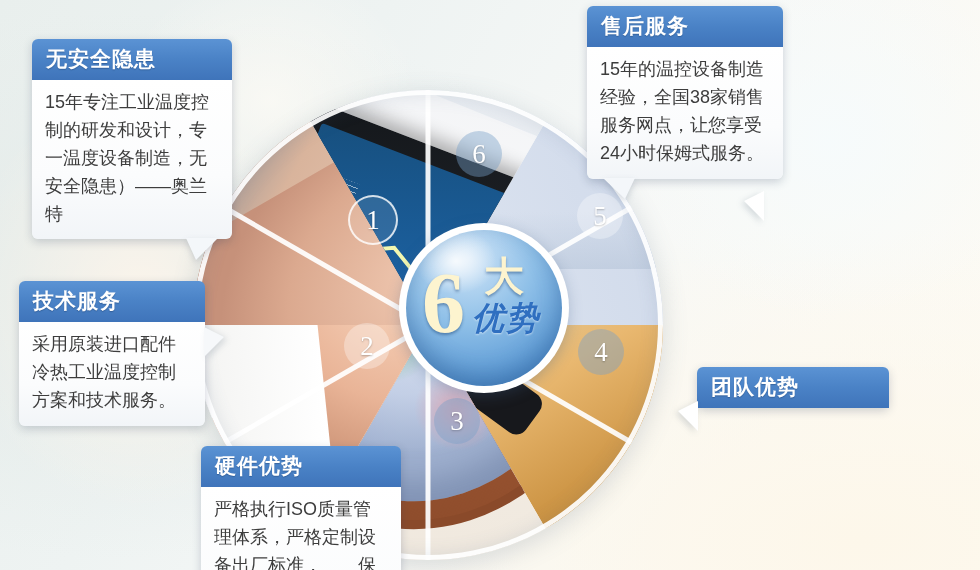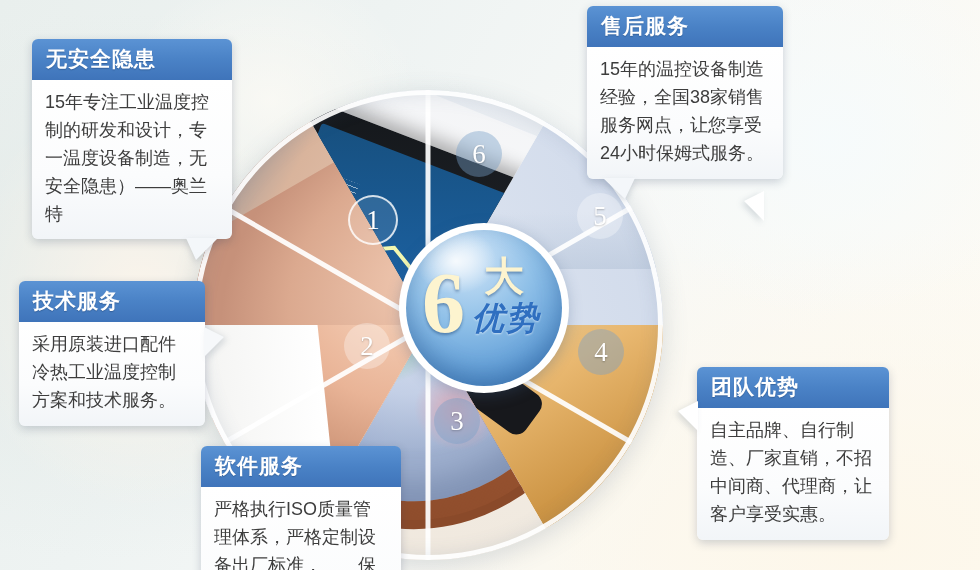--- a/index.html
+++ b/index.html
@@ -286,29 +286,28 @@
     <div class="bd">15年的温控设备制造经验，全国38家销售服务网点，让您享受24小时保姆式服务。</div>
     <span class="tail"></span>
   </div>
 
   <div class="card c-hard">
     <span class="tail"></span>
   </div>
 
   <div class="card c-soft">
     <div class="hd">团队优势</div>
-    <div class="bd">自主品牌、自行制造、厂家直销，不招中间商、代理商，让客户享受实惠。</div>
     <span class="tail"></span>
   </div>
 
   <div class="card c-tech">
     <div class="hd">技术服务</div>
     <div class="bd">采用原装进口配件　　冷热工业温度控制方案和技术服务。</div>
     <span class="tail"></span>
   </div>
 
   <div class="card c-qa">
-    <div class="hd">软件服务</div>
+    <div class="hd">硬件优势</div>
     <div class="bd">严格执行ISO质量管理体系，严格定制设备出厂标准，　　保证出厂设备无缺陷、无安全隐患。</div>
 
   </div>
 
 </div>
 
 </body></html>

